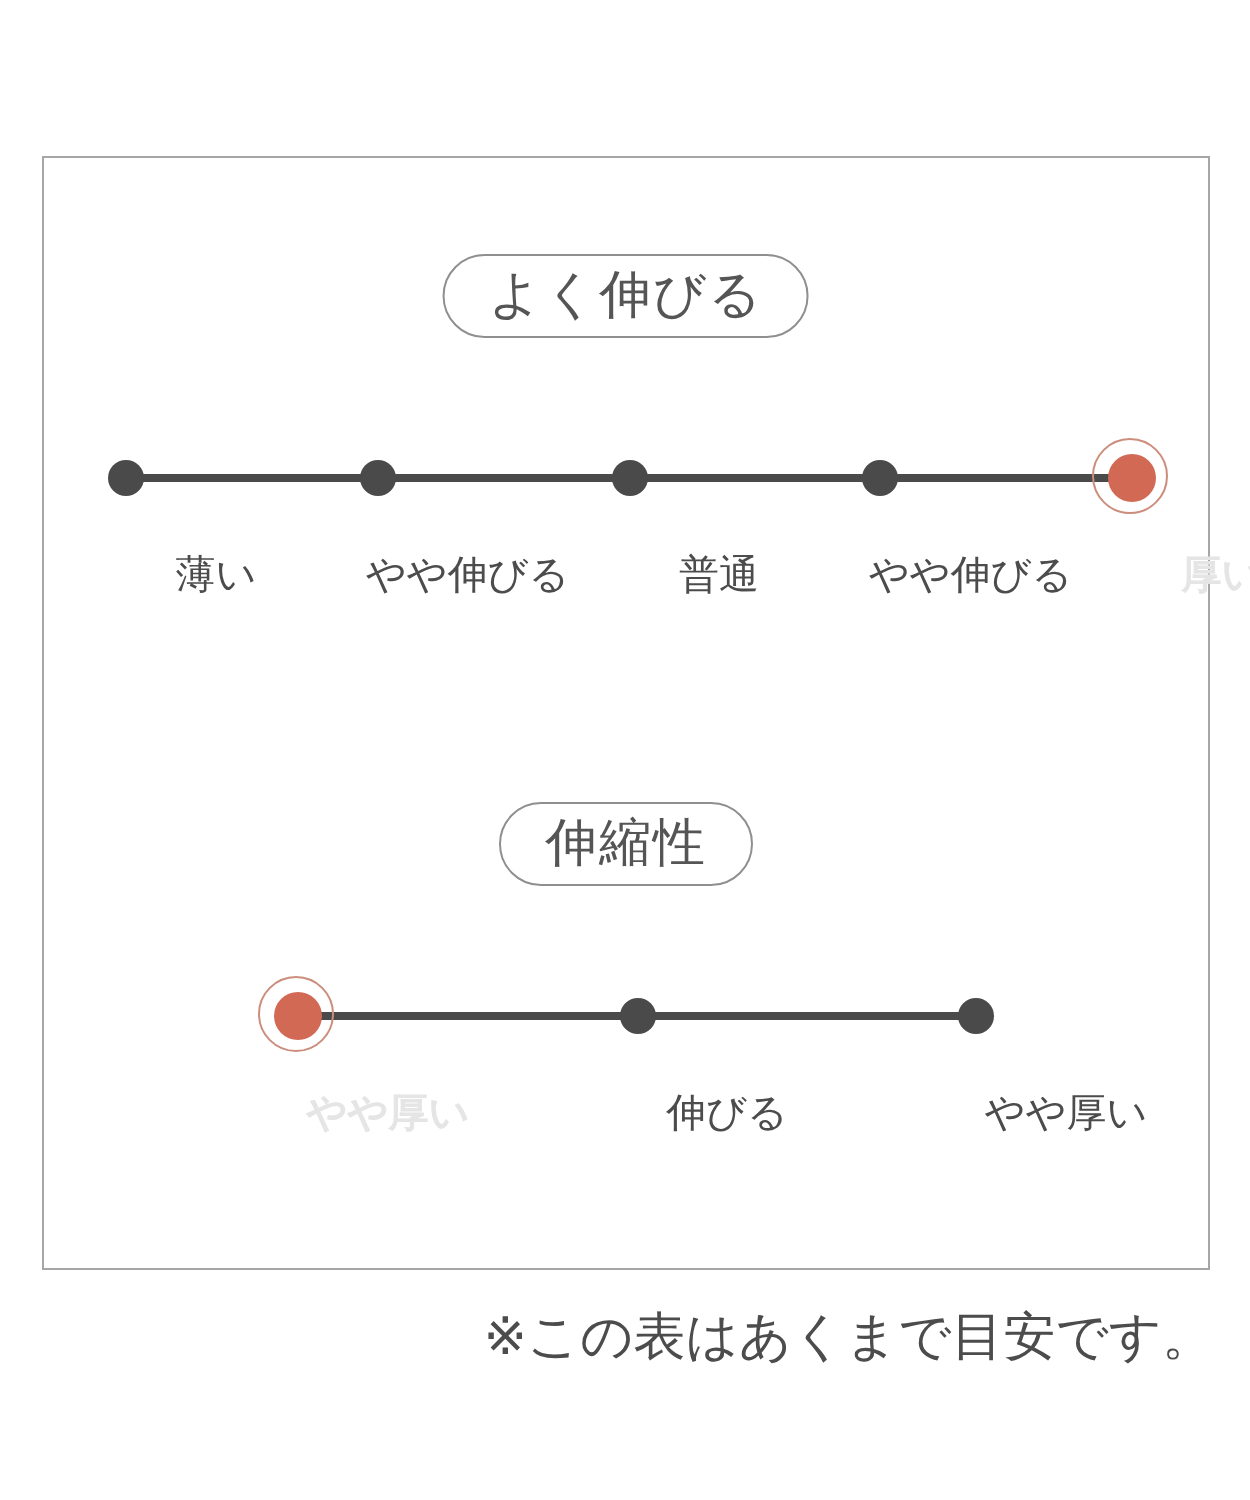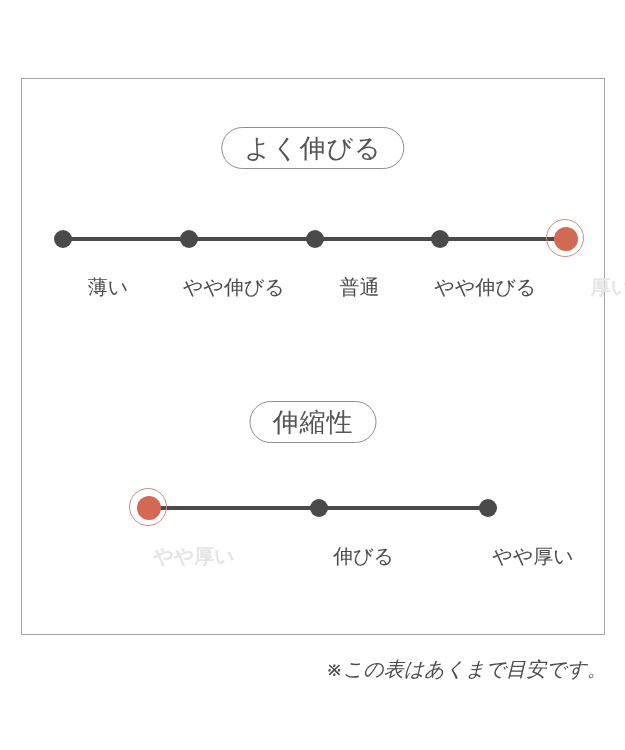--- a/index.html
+++ b/index.html
@@ -91,25 +91,24 @@
   }
   .tick-label.selected {
     font-weight: bold;
     color: #e5e5e5;
   }
 
   .footnote {
     position: absolute;
     right: 18px;
     top: 656px;
-    font-size: 20px;
+    font-size: 26px;
     line-height: 26px;
     color: #4c4c4c;
     white-space: nowrap;
-    font-style: italic;
   }
 </style>
 </head>
 <body>
 
 <div class="panel">
 
   <div class="badge badge-thickness">よく伸びる</div>
 
   <div class="track track-thickness">

